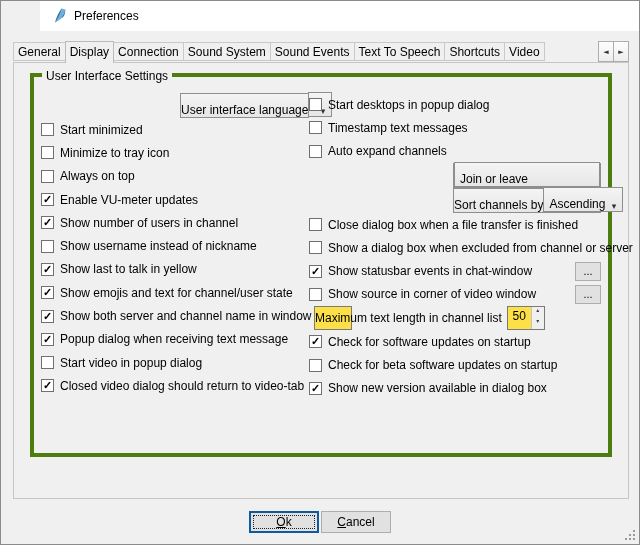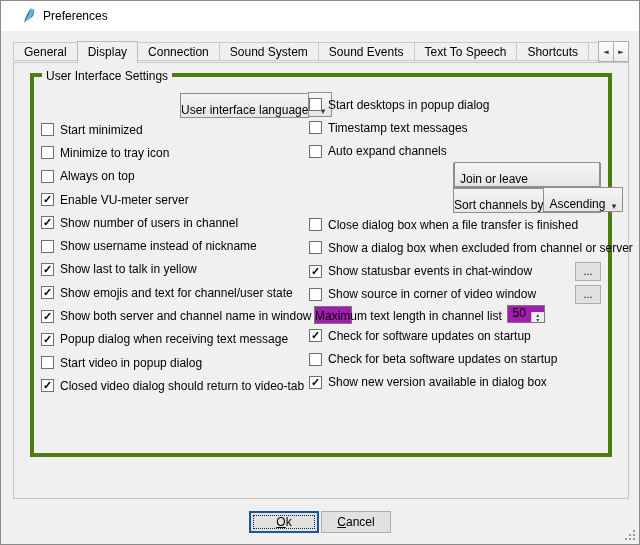--- a/index.html
+++ b/index.html
@@ -15,35 +15,35 @@
     width: 640px; height: 545px;
     background: #f0f0f0;
     border: 1px solid #8a8a8a;
     overflow: hidden;
   }
   
   .titlebar {
     height: 30px;
     background: #ffffff;
     display: flex; align-items: center;
-    padding-left: 20px; gap: 6px;
+    padding-left: 12px; gap: 6px; margin-left: 39px;
   }
   .app-icon { width: 16px; height: 16px; display: inline-block; flex: none; }
   .title-text { font-size: 12px; }
   
   .tabstrip {
     position: absolute; left: 12px; top: 40px;
     width: 616px; height: 22px;
     display: flex; align-items: flex-end;
     overflow: hidden; z-index: 2;
   }
   .tab {
     flex: none;
     height: 19px; margin-bottom: 2px;
-    padding: 0 10px;
+    padding: 0 4px;
     line-height: 18px;
     background: #f0f0f0;
     border: 1px solid #c9c9c9;
     white-space: nowrap;
   }
   .tab + .tab { margin-left: -1px; text-align: right; }
   .tab.selected {
     height: 22px; margin-bottom: 0;
     line-height: 20px;
     background: #f0f0f0;
@@ -102,24 +102,23 @@
   .col.right .combo { width: 148px; }
   .comboval { flex: 1; padding-left: 5px; overflow: hidden; }
   .combobtn { width: 17px; text-align: center; color: #333; font-size: 9px; flex: none; }
   .morebtn {
     margin-left: auto; width: 26px; height: 19px; flex: none;
     border: 1px solid #adadad; background: #e1e1e1;
     font-family: "Liberation Sans", sans-serif; font-size: 11px;
     line-height: 8px; text-align: center;
   }
   .spin {
-    width: 38px; height: 18px; margin-left: 5px; flex: none;
-    border: 1px solid #7a7a7a; background: #a21caf;
+    width: 38px; height: 24px; margin-left: 5px; flex: none;
+    border: 1px solid #7a7a7a; background: #fde047;
     display: flex;
-    align-items: flex-end;
   }
   .spinval { flex: 1; text-align: center; line-height: 18px; }
   .spinbtns { width: 13px; flex: none; border-left: 1px solid #c5c5c5; display: flex; flex-direction: column; background: #f0f0f0; }
   .spinbtn { flex: 1; font-size: 6px; line-height: 5px; text-align: center; color: #444; font-family: "DejaVu Sans", sans-serif; }
   
   .btnrow {
     position: absolute; left: 0; right: 0; bottom: 11px;
     display: flex; justify-content: center; gap: 2px;
   }
   .btn {
@@ -204,21 +203,21 @@
             </div>
             <div class="row check">
               <label class="cbwrap">
                 <span class="cb"></span>
                 <span class="cbtext">Always on top</span>
               </label>
             </div>
             <div class="row check">
               <label class="cbwrap">
                 <span class="cb">✓</span>
-                <span class="cbtext">Enable VU-meter server</span>
+                <span class="cbtext">Enable VU-meter updates</span>
               </label>
             </div>
             <div class="row check">
               <label class="cbwrap">
                 <span class="cb">✓</span>
                 <span class="cbtext">Show number of users in channel</span>
               </label>
             </div>
             <div class="row check">
               <label class="cbwrap">

